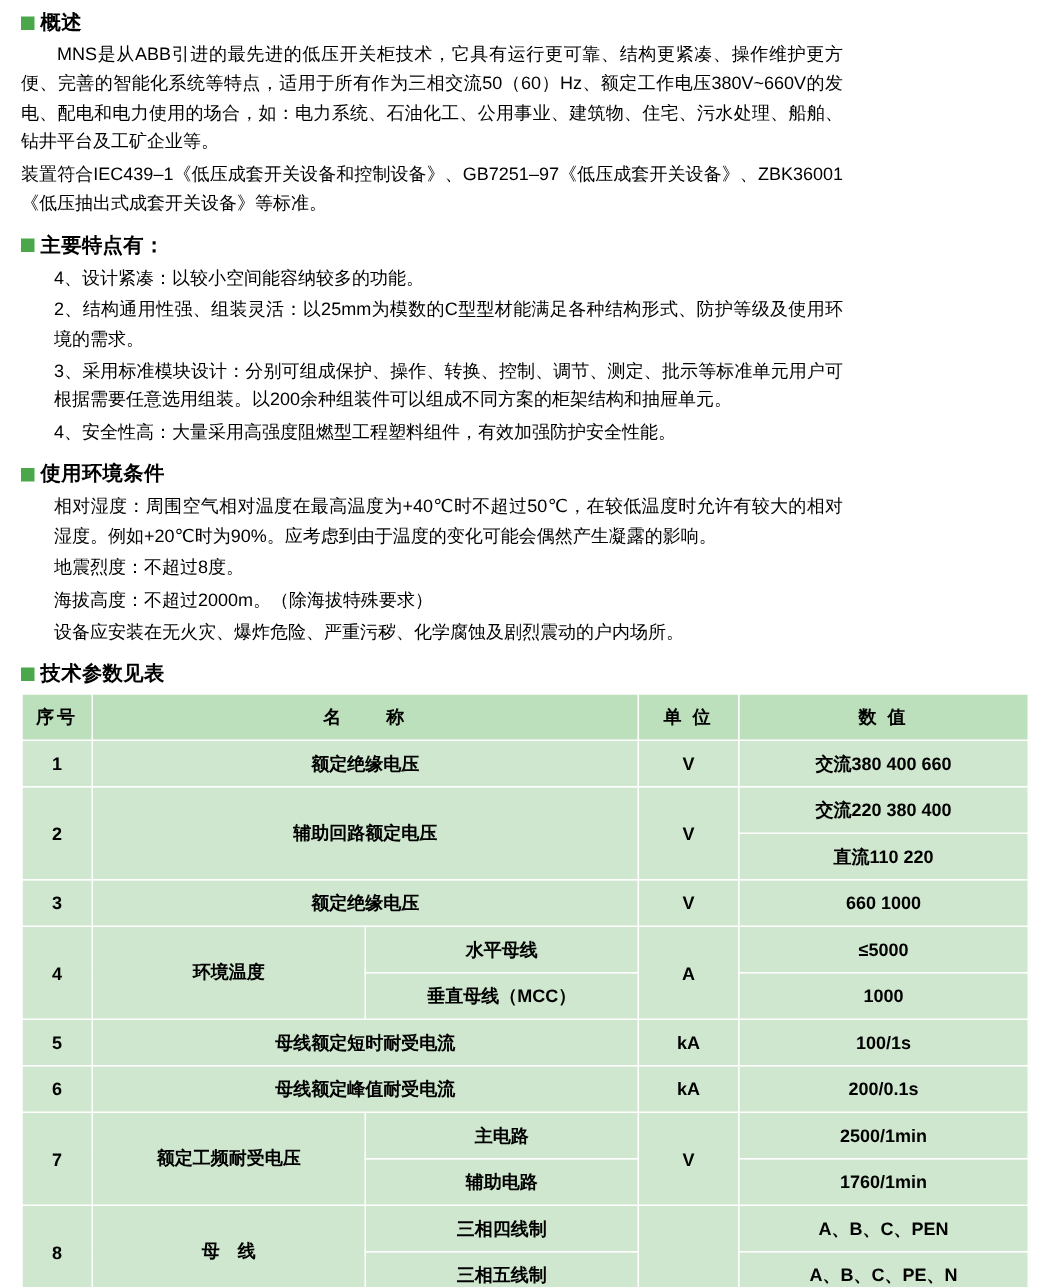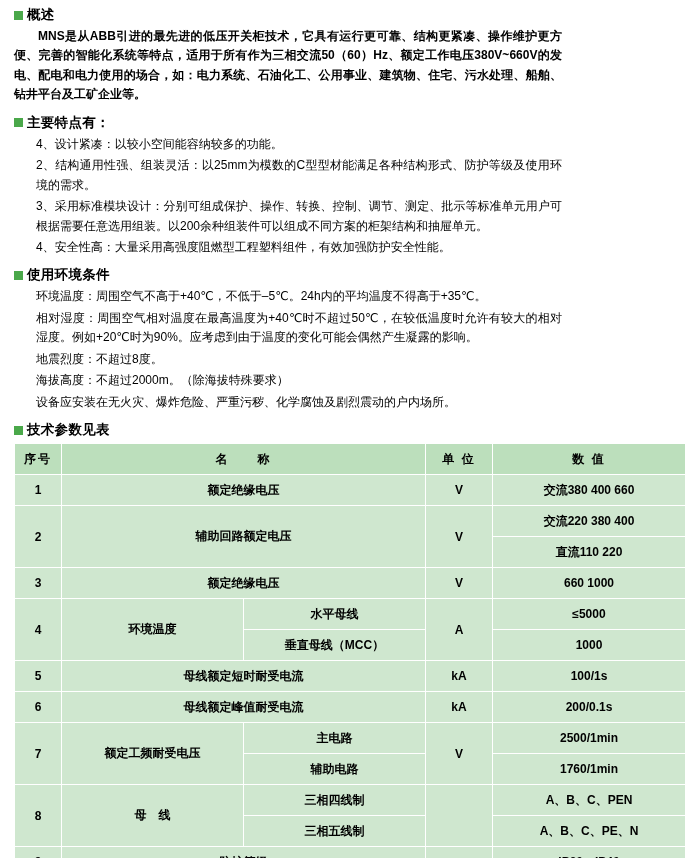--- a/index.html
+++ b/index.html
@@ -43,21 +43,21 @@
     display: inline-block;
   }
 
   
   p.para {
     margin: 0 0 2px 0;
     line-height: 1.62;
     font-size: 12px;
     text-align: justify;
   }
-  p.indent2 { text-indent: 24px; font-weight: bold; }
+  p.indent2 { text-indent: 24px; }
   p.ind-left { margin-left: 22px; }
   p.ind-left-sm { margin-left: 22px; }
   .block {
     margin-bottom: 9px;
   }
   .gap-top { margin-top: 9px; }
 
   
   table.spec {
     border-collapse: collapse;
@@ -91,39 +91,39 @@
 
 <div class="page">
   <div class="content">
 
     <div class="block">
       <div class="sec-head">
         <span class="bullet"></span>
         <span>概述</span>
       </div>
       <p class="para indent2">MNS是从ABB引进的最先进的低压开关柜技术，它具有运行更可靠、结构更紧凑、操作维护更方便、完善的智能化系统等特点，适用于所有作为三相交流50（60）Hz、额定工作电压380V~660V的发电、配电和电力使用的场合，如：电力系统、石油化工、公用事业、建筑物、住宅、污水处理、船舶、钻井平台及工矿企业等。</p>
+      <p class="para">装置符合IEC439–1《低压成套开关设备和控制设备》、GB7251–97《低压成套开关设备》、ZBK36001《低压抽出式成套开关设备》等标准。</p>
     </div>
 
     <div class="block gap-top">
       <div class="sec-head">
         <span class="bullet"></span>
         <span>主要特点有：</span>
       </div>
       <p class="para ind-left">4、设计紧凑：以较小空间能容纳较多的功能。</p>
       <p class="para ind-left">2、结构通用性强、组装灵活：以25mm为模数的C型型材能满足各种结构形式、防护等级及使用环境的需求。</p>
       <p class="para ind-left">3、采用标准模块设计：分别可组成保护、操作、转换、控制、调节、测定、批示等标准单元用户可根据需要任意选用组装。以200余种组装件可以组成不同方案的柜架结构和抽屉单元。</p>
       <p class="para ind-left">4、安全性高：大量采用高强度阻燃型工程塑料组件，有效加强防护安全性能。</p>
     </div>
 
     <div class="block gap-top">
       <div class="sec-head">
         <span class="bullet"></span>
         <span>使用环境条件</span>
       </div>
-      <p class="para ind-left-sm">环境温度：周围空气不高于+40℃，不低于–5℃。24h内的平均温度不得高于+35℃。</p>
       <p class="para ind-left-sm">相对湿度：周围空气相对温度在最高温度为+40℃时不超过50℃，在较低温度时允许有较大的相对湿度。例如+20℃时为90%。应考虑到由于温度的变化可能会偶然产生凝露的影响。</p>
       <p class="para ind-left-sm">地震烈度：不超过8度。</p>
       <p class="para ind-left-sm">海拔高度：不超过2000m。（除海拔特殊要求）</p>
       <p class="para ind-left-sm">设备应安装在无火灾、爆炸危险、严重污秽、化学腐蚀及剧烈震动的户内场所。</p>
     </div>
 
     <div>
       <div class="sec-head">
         <span class="bullet"></span>
         <span>技术参数见表</span>

